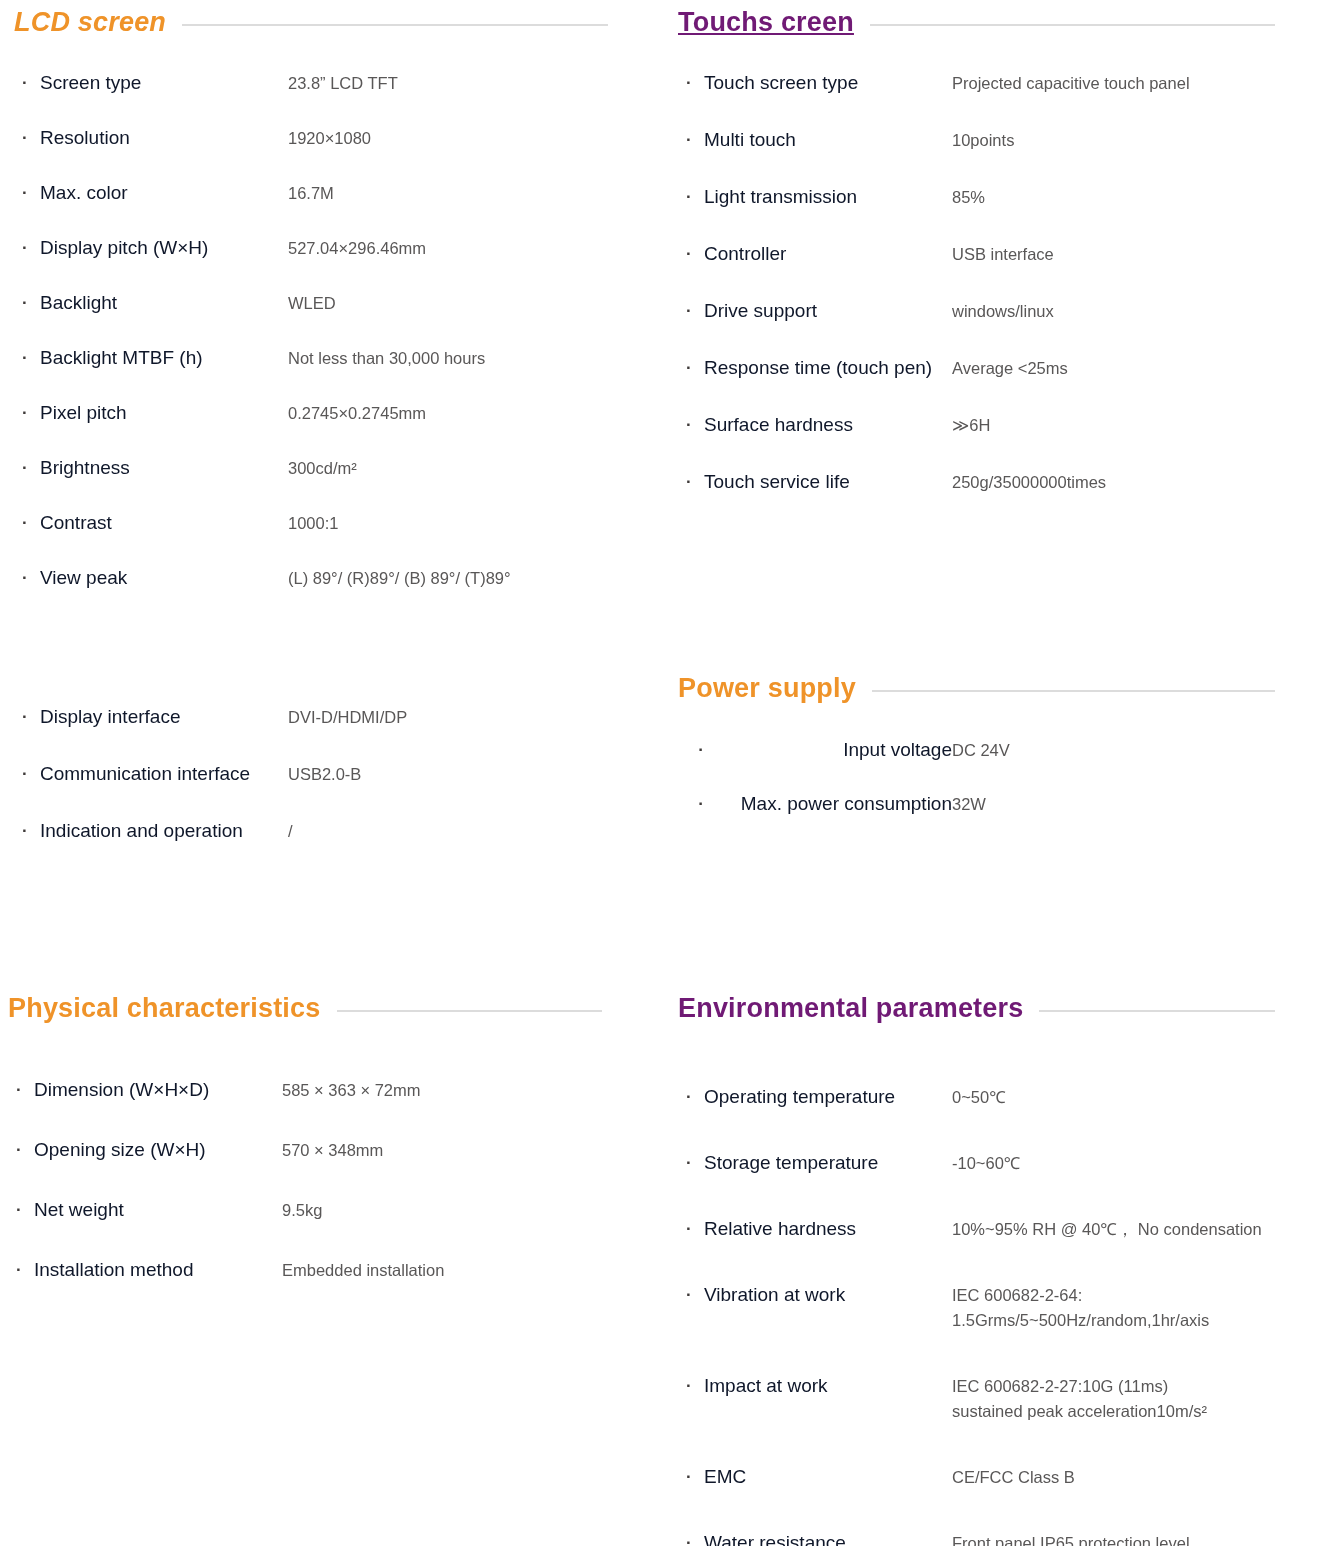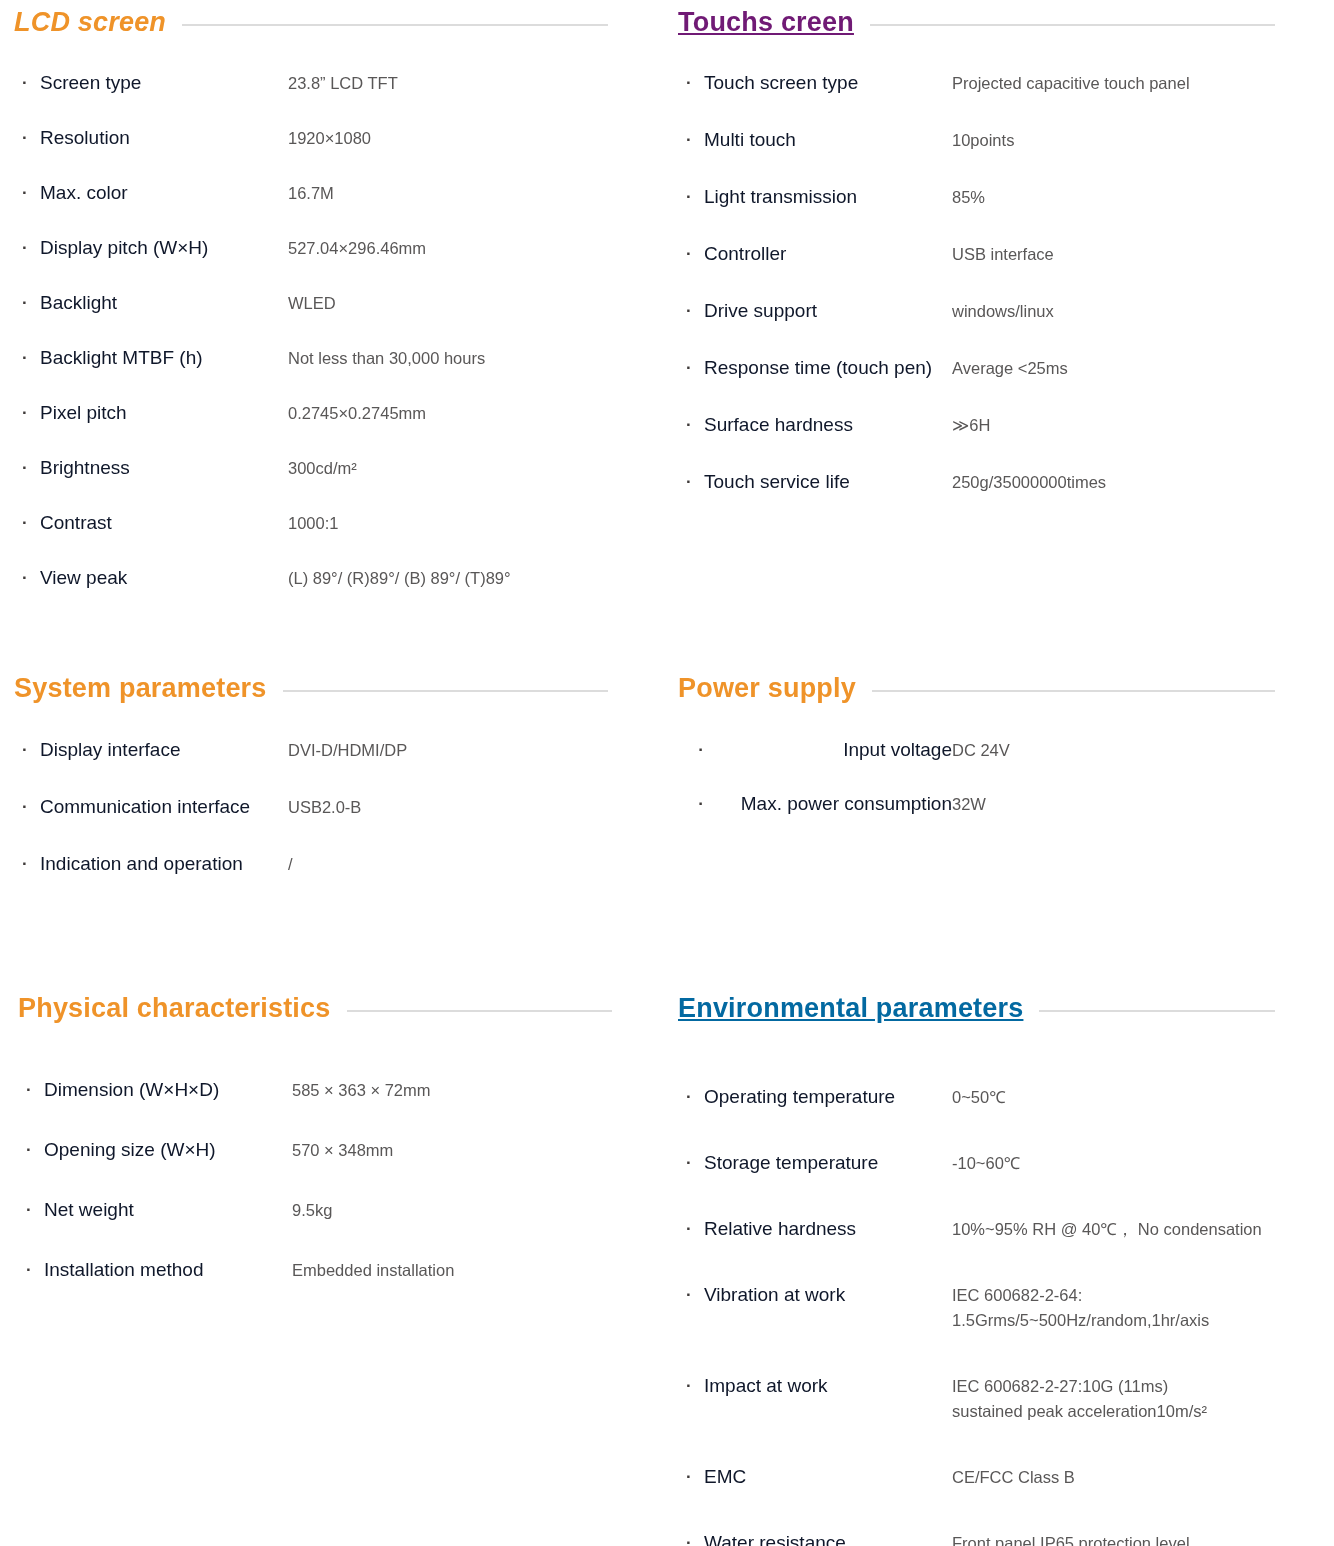--- a/index.html
+++ b/index.html
@@ -7,21 +7,21 @@
   body{
     width:1334px;height:1546px;position:relative;background:#ffffff;
     font-family:"Liberation Sans", sans-serif;overflow:hidden;
     -webkit-font-smoothing:antialiased;
   }
   .section{position:absolute;}
   #sec-lcd{left:14px;top:6px;width:594px;}
   #sec-touch{left:678px;top:6px;width:597px;}
   #sec-system{left:14px;top:672px;width:594px;}
   #sec-power{left:678px;top:672px;width:597px;text-align:right;}
-  #sec-physical{left:18px;top:992px;width:594px;}
+  #sec-physical{left:8px;top:992px;width:594px;}
   #sec-env{left:678px;top:992px;width:597px;}
 
   .section-header{display:flex;align-items:center;height:33px;}
   .section-title{
     color:#EF9329;font-size:27px;font-weight:bold;line-height:33px;
     white-space:nowrap;letter-spacing:0.2px;
   }
   .section-rule{flex:1;height:2px;background:#dcdcdc;margin-left:16px;margin-top:4px;}
 
   .rows{margin:0;padding:0;}
@@ -152,24 +152,20 @@
       </div>
     <div class="row">
         <span class="bullet">·</span>
         <span class="label">Touch service life</span>
         <span class="value">250g/35000000times</span>
       </div>
   </div>
 </div>
 
 <div class="section" id="sec-system">
-  <div class="section-header">
-    <span class="section-title" style="color: rgb(239, 147, 41);">System parameters</span>
-    <span class="section-rule" style="background: rgb(220, 220, 220);"></span>
-  </div>
   <div class="rows">
     <div class="row">
         <span class="bullet">·</span>
         <span class="label">Display interface</span>
         <span class="value">DVI-D/HDMI/DP</span>
       </div>
     <div class="row">
         <span class="bullet">·</span>
         <span class="label">Communication interface</span>
         <span class="value">USB2.0-B</span>
@@ -225,21 +221,21 @@
     <div class="row">
         <span class="bullet">·</span>
         <span class="label">Installation method</span>
         <span class="value">Embedded installation</span>
       </div>
   </div>
 </div>
 
 <div class="section" id="sec-env">
   <div class="section-header">
-    <span class="section-title" style="color: #0369a1; text-decoration: underline;">Environmental parameters</span>
+    <span class="section-title" style="color: #701a75;">Environmental parameters</span>
     <span class="section-rule" style="background: rgb(220, 220, 220);"></span>
   </div>
   <div class="rows">
     <div class="row">
         <span class="bullet">·</span>
         <span class="label">Operating temperature</span>
         <span class="value">0~50℃</span>
       </div>
     <div class="row">
         <span class="bullet">·</span>

